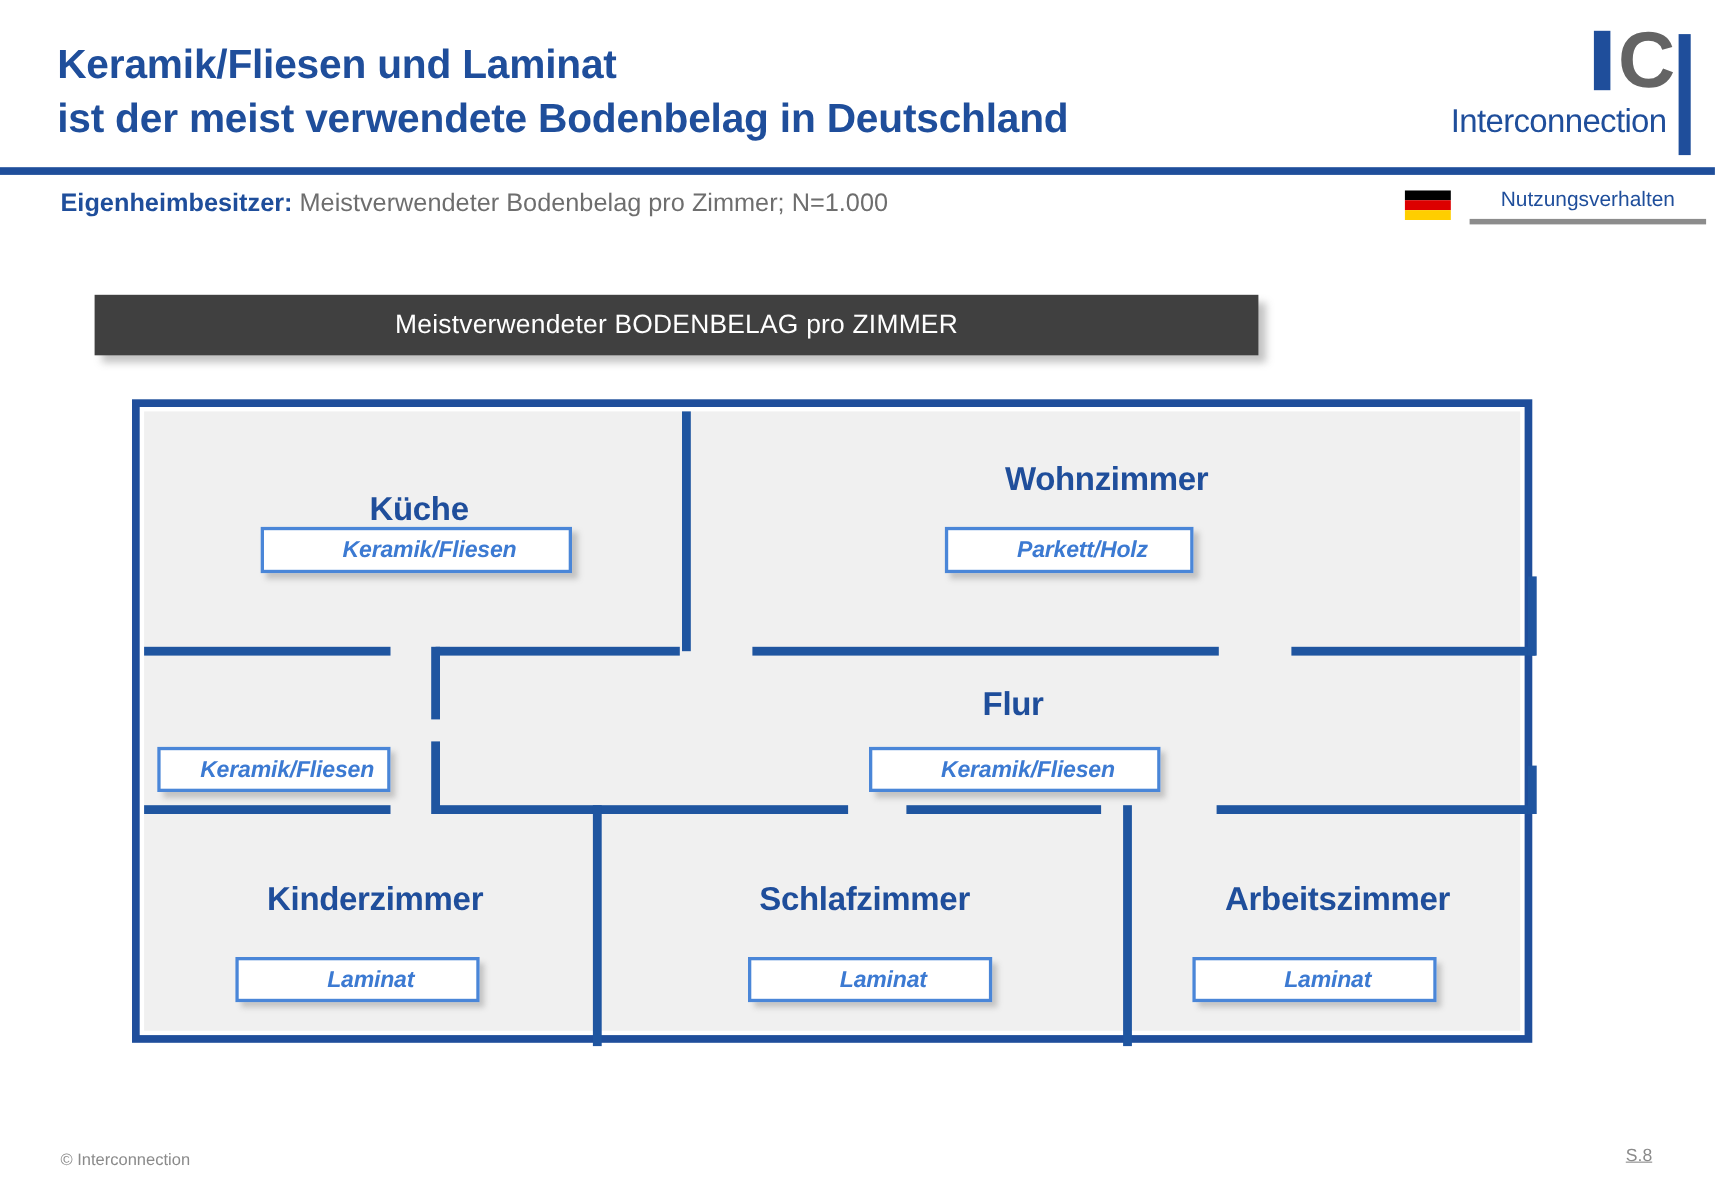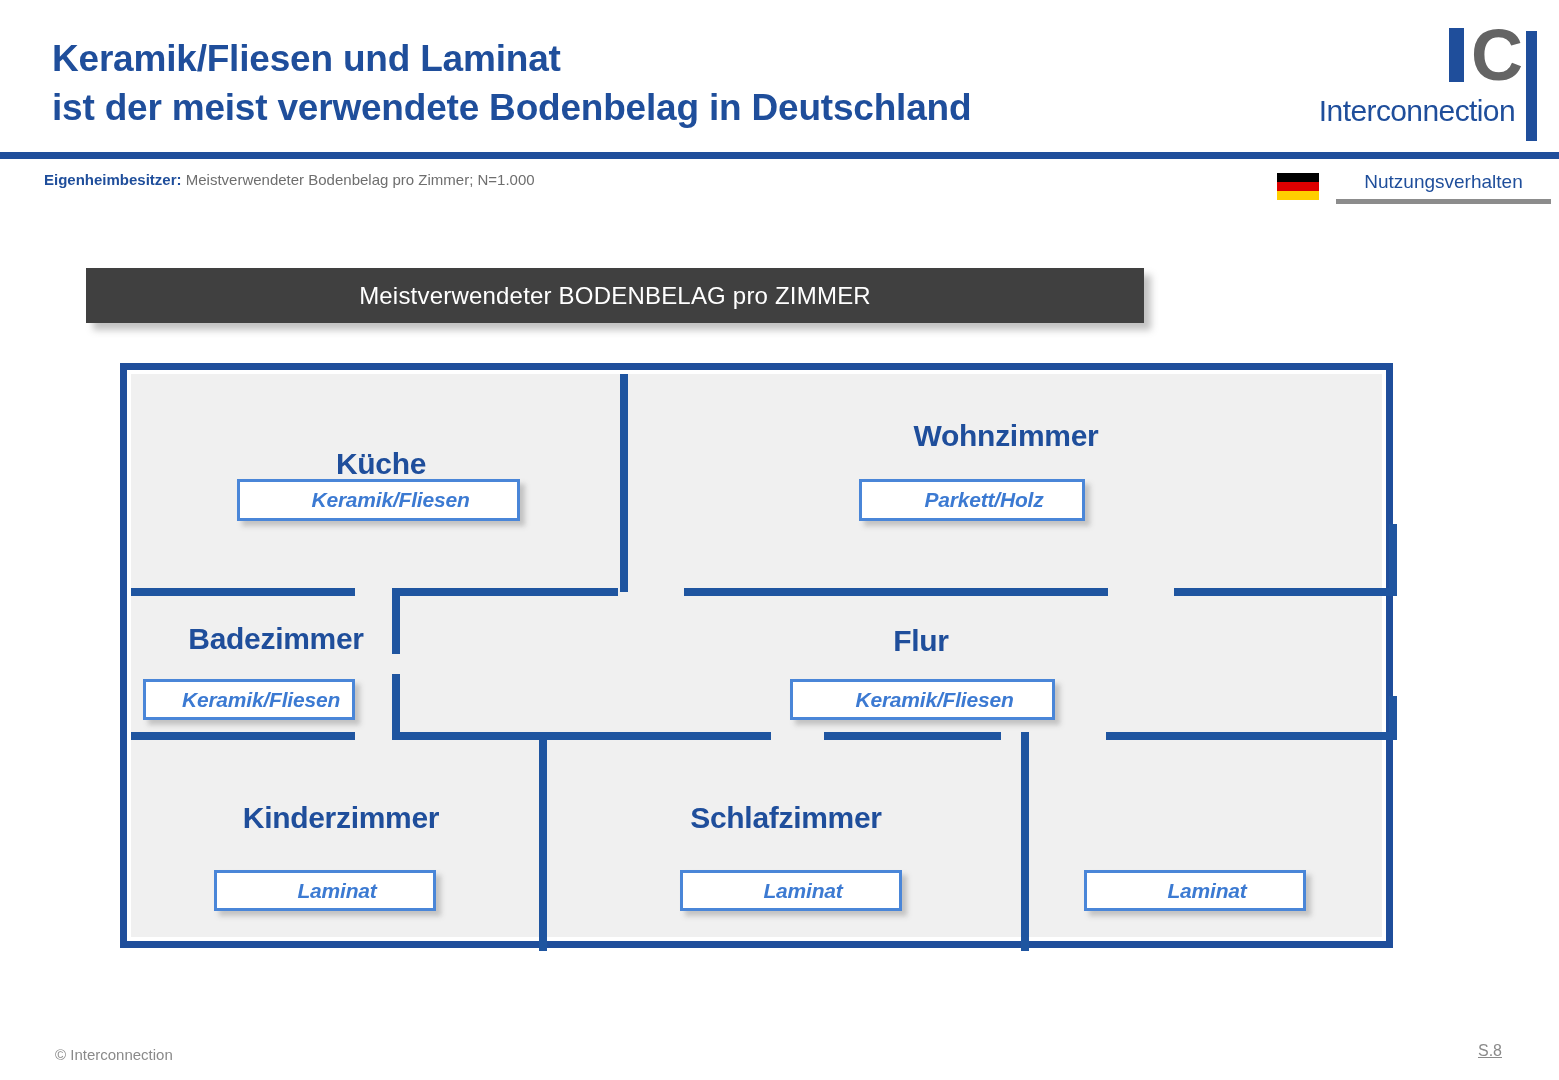--- a/index.html
+++ b/index.html
@@ -97,23 +97,23 @@
     font-size: 30px;
     letter-spacing: -0.6px;
     line-height: 1;
     text-align: right;
     width: 230px;
   }
 
   
   #subtitle-row {
     position: absolute;
-    left: 44px;
+    left: 55px;
     top: 171px;
-    font-size: 15px;
+    font-size: 23px;
     white-space: nowrap;
   }
   #subtitle-strong {
     color: #1f4e9b;
     font-weight: bold;
   }
   #subtitle-rest {
     color: #6e6e6e;
     font-weight: normal;
   }
@@ -292,31 +292,31 @@
     <div class="wall" style="left:408px; top:358px; width:8px; height:219px;"></div>
 
     <div class="wall" style="left:890px; top:358px; width:8px; height:219px;"></div>
 
     <div class="room-name" style="left:130px; top:45px; width:240px;margin-top:28px;">Küche</div>
     <div class="floor-tag" style="left:106px; top:105px; width:283px; height:42px;">Keramik/Fliesen</div>
 
     <div class="room-name" style="left:735px; top:45px; width:280px;">Wohnzimmer</div>
     <div class="floor-tag" style="left:728px; top:105px; width:226px; height:42px;">Parkett/Holz</div>
 
-    <div class="room-name" style="left:35px; top:248px; width:220px; text-align:center;">Badezimmer</div>
     <div class="floor-tag" style="left:12px; top:305px; width:212px; height:41px;">Keramik/Fliesen</div>
 
     <div class="room-name" style="left:700px; top:250px; width:180px;">Flur</div>
     <div class="floor-tag" style="left:659px; top:305px; width:265px; height:41px;">Keramik/Fliesen</div>
 
     <div class="room-name" style="left:85px; top:427px; width:250px;">Kinderzimmer</div>
     <div class="floor-tag" style="left:83px; top:496px; width:222px; height:41px;">Laminat</div>
 
     <div class="room-name" style="left:530px; top:427px; width:250px;">Schlafzimmer</div>
     <div class="floor-tag" style="left:549px; top:496px; width:222px; height:41px;">Laminat</div>
 
+    <div class="room-name" style="left:960px; top:427px; width:250px;">Arbeitszimmer</div>
     <div class="floor-tag" style="left:953px; top:496px; width:222px; height:41px;">Laminat</div>
 
   </div>
 </div>
 
 <div id="footer-copy">© Interconnection</div>
 <div id="footer-page">S.8</div>
 
 </body></html>

